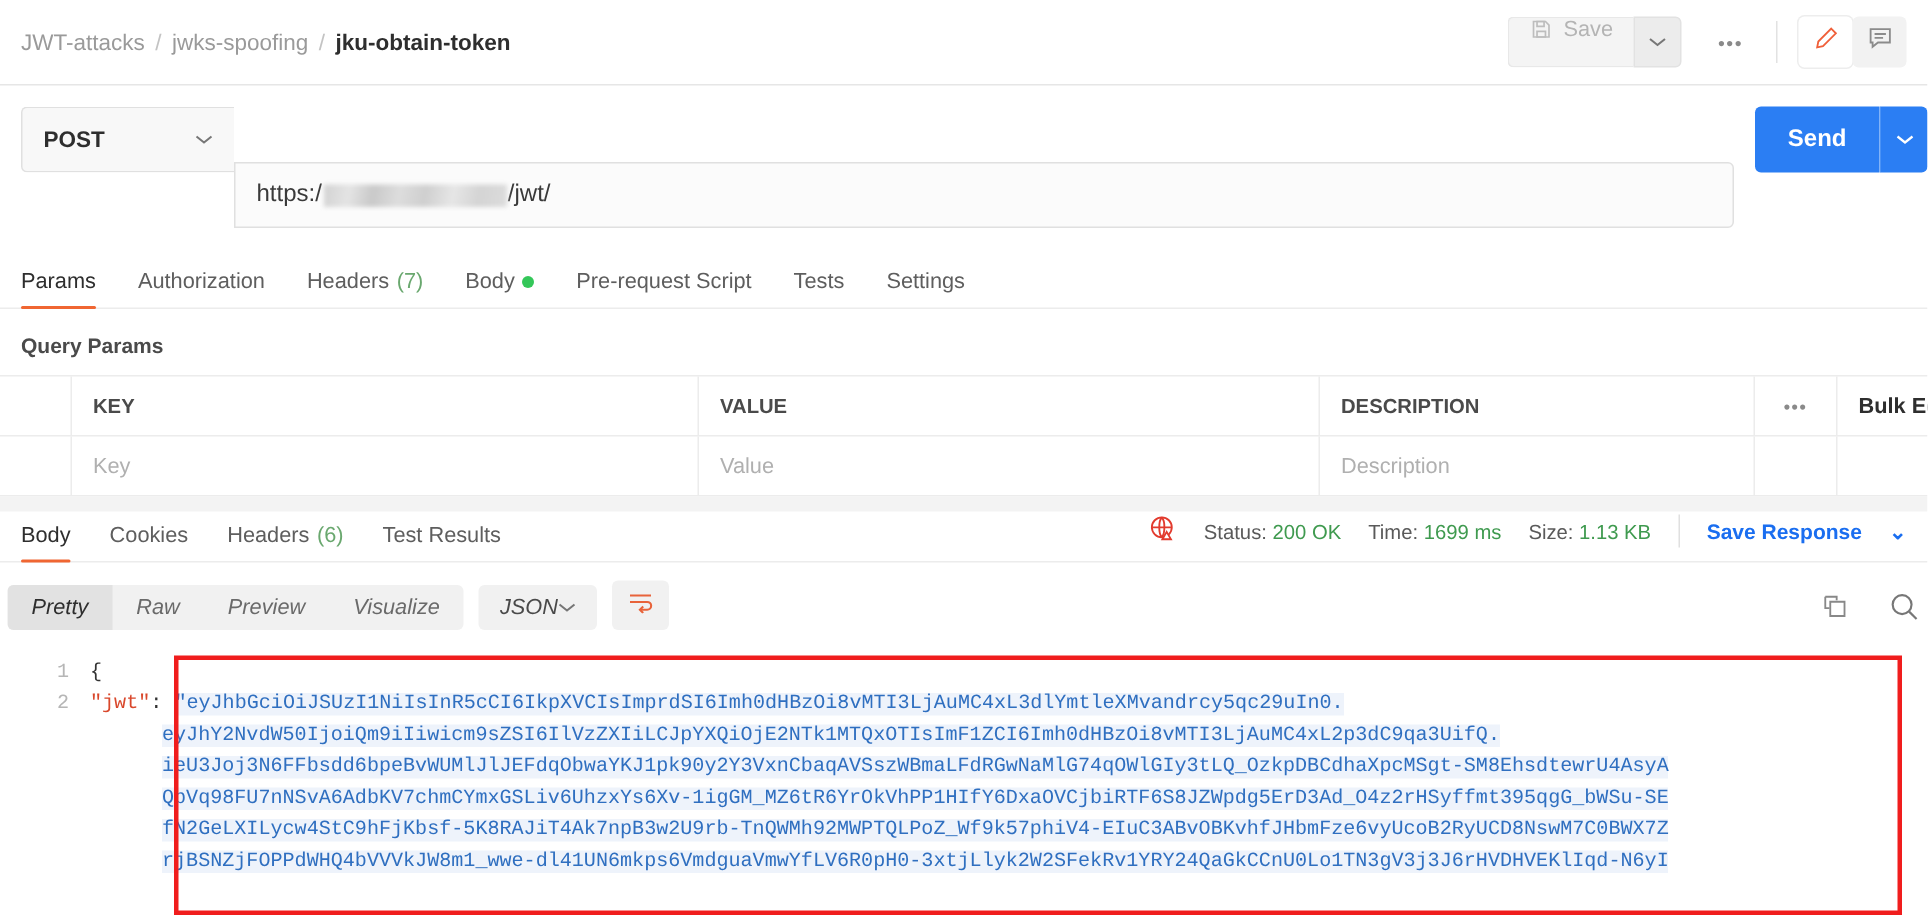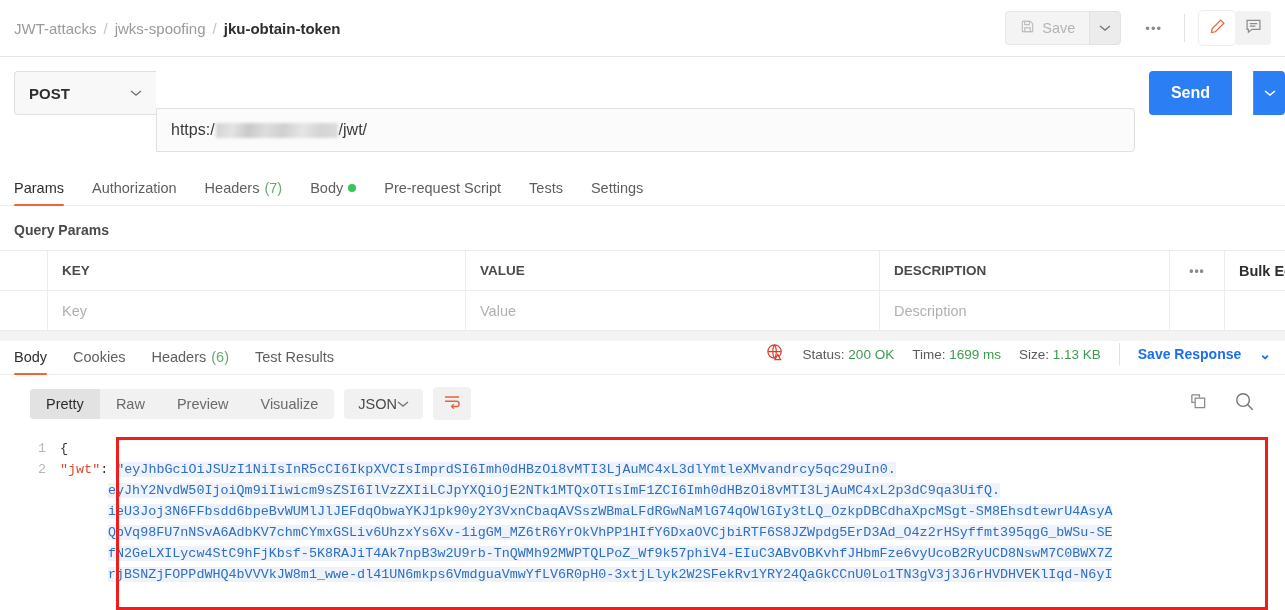--- a/index.html
+++ b/index.html
@@ -19,21 +19,21 @@
     padding: 0 14px 0 14px;
   }
   .crumbs { display: flex; align-items: center; font-size: 15px; }
   .crumb-link { color: #9a9a9a; }
   .crumb-sep { color: #c3c3c3; margin: 0 7px; }
   .crumb-current { color: #2e2e2e; font-weight: bold; }
 
   .topright { margin-left: auto; display: flex; align-items: center; }
   .save-group { display: flex; align-items: center; }
   .save-btn {
-    display: flex; align-items: center; gap: 7px;
+    display: flex; gap: 7px;
     background: #f4f4f4; color: #b4b4b4;
     border: 1px solid #e8e8e8; border-right: none;
     border-radius: 4px 0 0 4px;
     padding: 0 14px; height: 34px; font-size: 14.5px;
   }
   .save-caret {
     background: #ececec; border: 1px solid #e2e2e2;
     border-radius: 0 4px 4px 0;
     width: 32px; height: 34px;
     display: flex; align-items: center; justify-content: center;
@@ -68,21 +68,21 @@
     overflow: hidden; white-space: nowrap; margin-top: 37px;
   }
   .redact {
     display: inline-block; width: 122px; height: 15px;
     vertical-align: -2px;
     background: linear-gradient(100deg,#d2d2d2 0%,#e4e4e4 14%,#c9c9c9 27%,
       #dddddd 41%,#cfcfcf 55%,#e6e6e6 70%,#d4d4d4 84%,#dcdcdc 100%);
     filter: blur(1.4px);
     margin: 0 1px;
   }
-  .sendwrap { display: flex; margin-left: 14px; gap: 21px; }
+  .sendwrap { display: flex; margin-left: 14px; }
   .send-btn {
     background: #2b7ef3; color: #fff; font-weight: bold; font-size: 16px;
     height: 44px; padding: 0 22px; border-radius: 4px 0 0 4px;
     display: flex; align-items: center;
   }
   .send-caret {
     background: #2b7ef3; color: #fff; width: 32px; height: 44px;
     border-radius: 0 4px 4px 0; border-left: 1px solid #4a92f5;
     display: flex; align-items: center; justify-content: center;
   }
@@ -137,21 +137,21 @@
   }
   .resptabs { display: flex; gap: 26px; align-items: flex-end; }
   .respmeta {
     margin-left: auto; display: flex; align-items: center; gap: 18px;
     font-size: 13.5px; color: #5a5a5a; padding-bottom: 9px;
   }
   .respmeta b { font-weight: normal; }
   .ok { color: #3f9a4f; }
   .save-resp { color: #1a6ef0; font-weight: bold; font-size: 14px; }
 
-  .viewbar { display: flex; align-items: center; padding: 12px 30px; gap: 10px; }
+  .viewbar { display: flex; align-items: flex-end; padding: 12px 5px; gap: 10px; font-style: italic; }
   .seg {
     display: flex; background: #f1f1f1; border-radius: 4px; overflow: hidden;
   }
   .seg-item {
     font-size: 14.5px; color: #6a6a6a; padding: 7px 16px;
   }
   .seg-item.active { background: #e2e2e2; color: #2e2e2e; }
   .fmt {
     display: flex; align-items: center; 
     background: #f1f1f1; border-radius: 4px;

